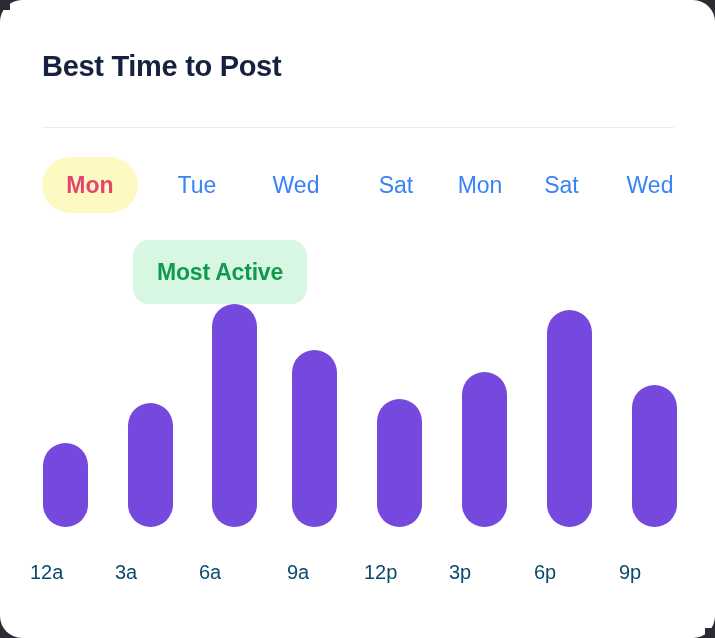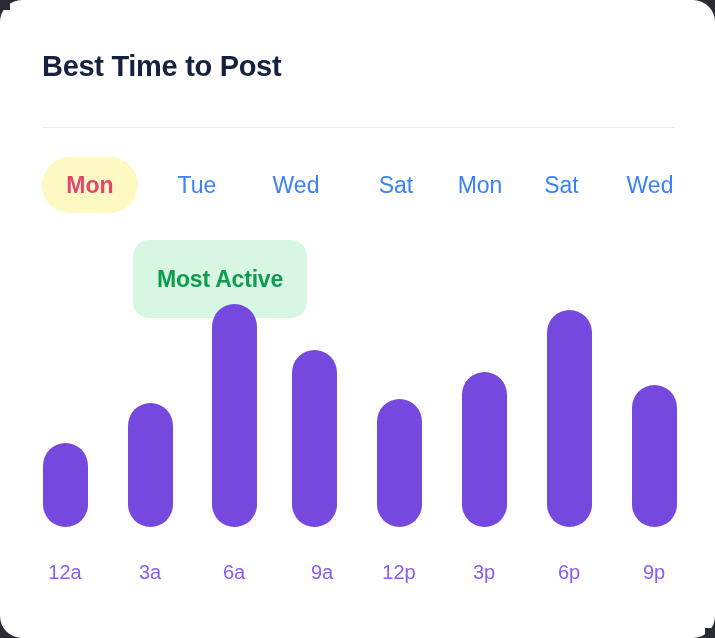--- a/index.html
+++ b/index.html
@@ -67,21 +67,21 @@
     border-radius: 28px;
     color: #e2466f;
     font-weight: bold;
   }
   .most-active-badge {
     position: absolute;
     left: 133px;
     top: 240px;
     height: 56px;
     line-height: 56px;
-    padding: 11px 24px;
+    padding: 4px 24px;
     background: #d7f7e3;
     border-radius: 16px;
     color: #0f9b4e;
     font-size: 23px;
     font-weight: bold;
     letter-spacing: -0.2px;
     white-space: nowrap;
   }
   .chart-area {
     position: absolute;
@@ -93,23 +93,22 @@
   .bar {
     position: absolute;
     width: 45px;
     background: #7549de;
     border-radius: 24px;
   }
   .x-label {
     position: absolute;
     top: 561px;
     width: 70px;
-    text-align: center;
     font-size: 20px;
-    color: #8b5cf6;
+    color: #0c4a6e;
     white-space: nowrap;
   }
   .corner-notch {
     position: absolute;
     width: 10px;
     height: 10px;
     background: #2b2b33;
   }
   .corner-notch.tl { left: 0; top: 0; }
   .corner-notch.br { right: 0; bottom: 0; }

